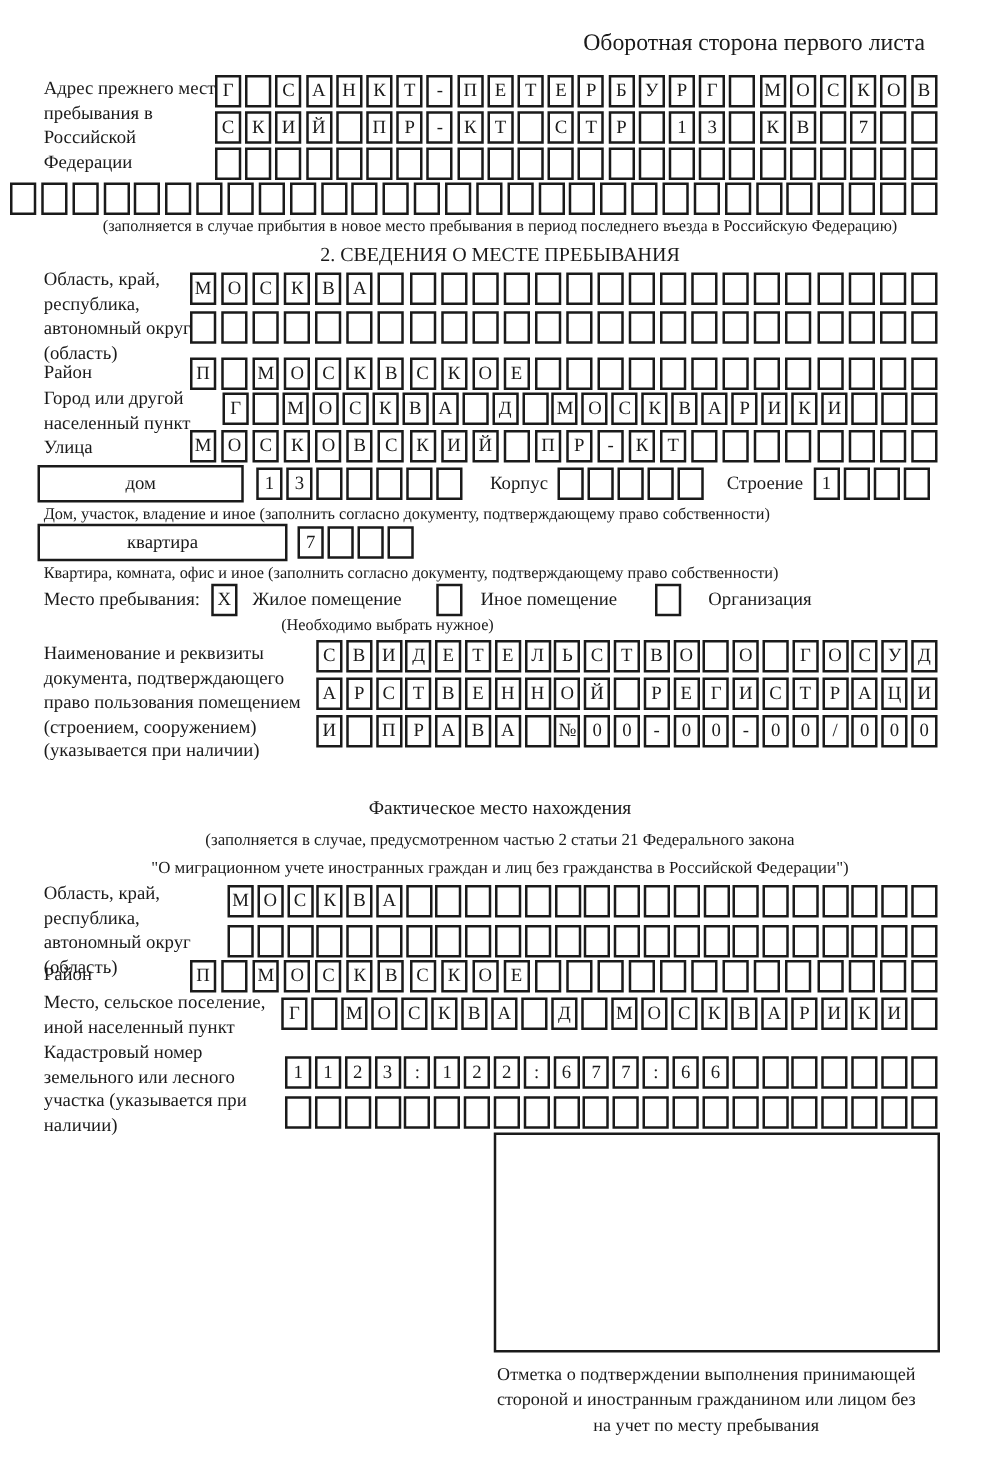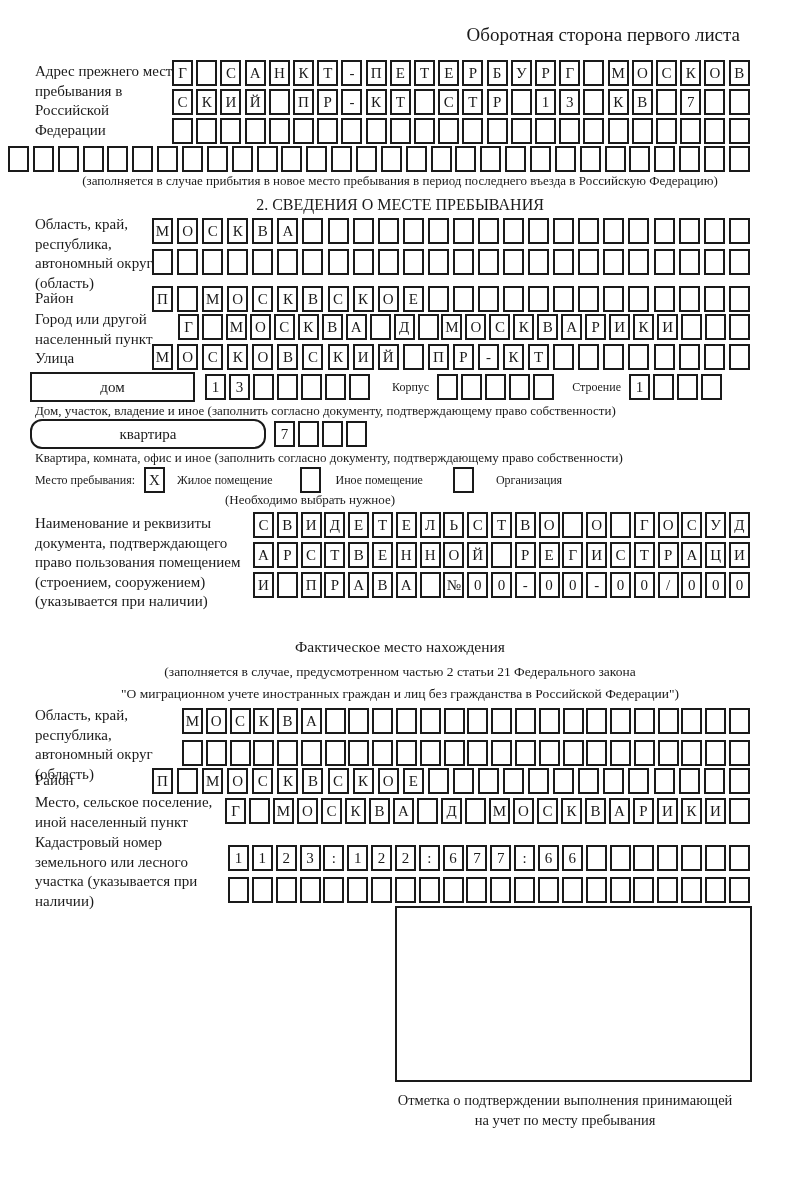--- a/index.html
+++ b/index.html
@@ -23,21 +23,21 @@
     border:2px solid #1a1a1a; background:#fff;
     display:flex; align-items:center; justify-content:center;
     font-size:15px; line-height:1;
   }
   .hrow { display:flex; align-items:center; }
   .wide-box {
     height:30px; border:2px solid #1a1a1a;
     display:flex; align-items:center; justify-content:center;
     font-size:15px; flex:none;
   }
-  .flabel { font-size:12px; white-space:nowrap; }
+  .flabel { font-size:15px; white-space:nowrap; }
   .stamp-box { border:2px solid #1a1a1a; background:#fff; }
   .caption-line { font-size:14.5px; line-height:1.4; text-align:center; }
   .hdr { font-size:19px; }
   .title { font-size:16px; }
   .smallnote { font-size:13.5px; }
 </style>
 </head>
 <body>
 
 <div class="page">
@@ -324,21 +324,21 @@
     <div class="cells packed" style="margin-left:8px;">
         <div class="cell">1</div>
         <div class="cell"></div>
         <div class="cell"></div>
         <div class="cell"></div>
       </div>
   </div>
   <div class="abs note" style="left:35px; top:403px;">Дом, участок, владение и иное (заполнить согласно документу, подтверждающему право собственности)</div>
 
   <div class="abs hrow" style="left:30px; top:419px;">
-    <div class="wide-box" style="width:236px;border-radius:12px;">квартира</div>
+    <div class="wide-box" style="width:200px;">квартира</div>
     <div class="cells packed" style="margin-left:8px;">
         <div class="cell">7</div>
         <div class="cell"></div>
         <div class="cell"></div>
         <div class="cell"></div>
       </div>
   </div>
   <div class="abs note" style="left:35px; top:450px;">Квартира, комната, офис и иное (заполнить согласно документу, подтверждающему право собственности)</div>
 
   <div class="abs hrow" style="left:35px; top:467px;">
@@ -587,16 +587,17 @@
         <div class="cell"></div>
         <div class="cell"></div>
         <div class="cell"></div>
         <div class="cell"></div>
       </div>
   </div>
 
   <div class="abs stamp-box" style="left:395px; top:906px; width:357px; height:176px;"></div>
   <div class="abs" style="left:340px; top:1090px; width:450px;">
     <div class="caption-line">Отметка о подтверждении выполнения принимающей</div>
+    <div class="caption-line">стороной и иностранным гражданином или лицом без</div>
     <div class="caption-line">на учет по месту пребывания</div>
   </div>
 
 </div>
 
 </body></html>

